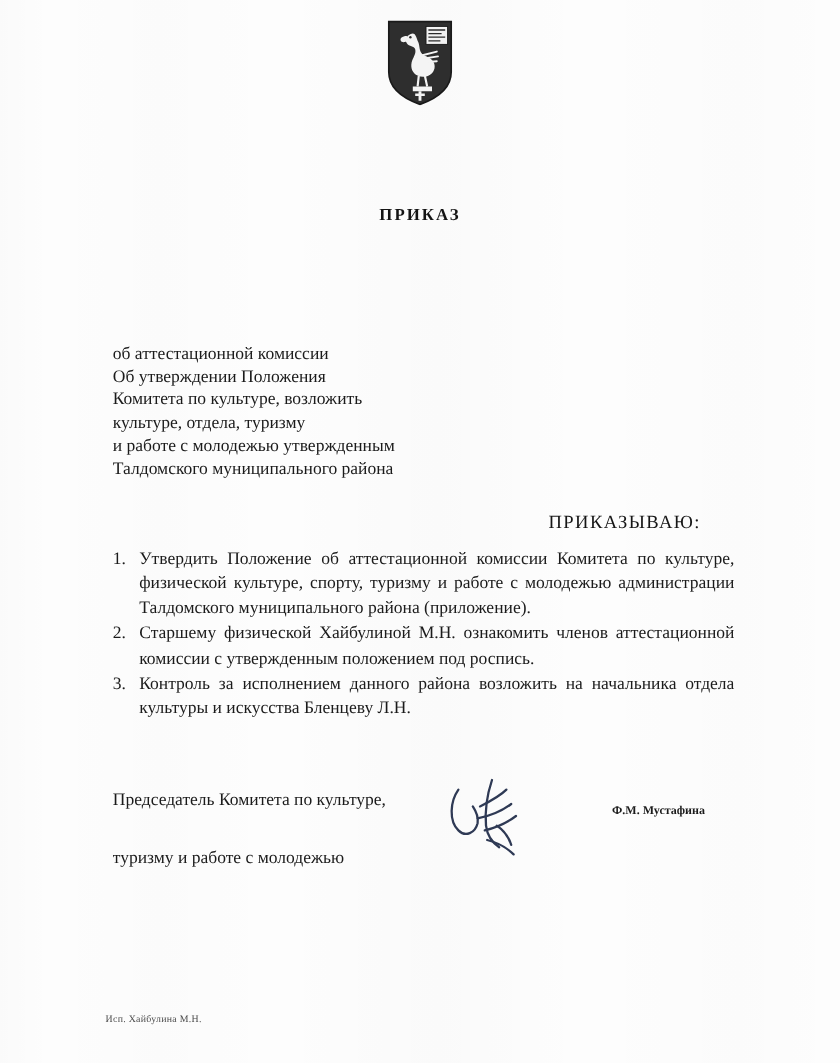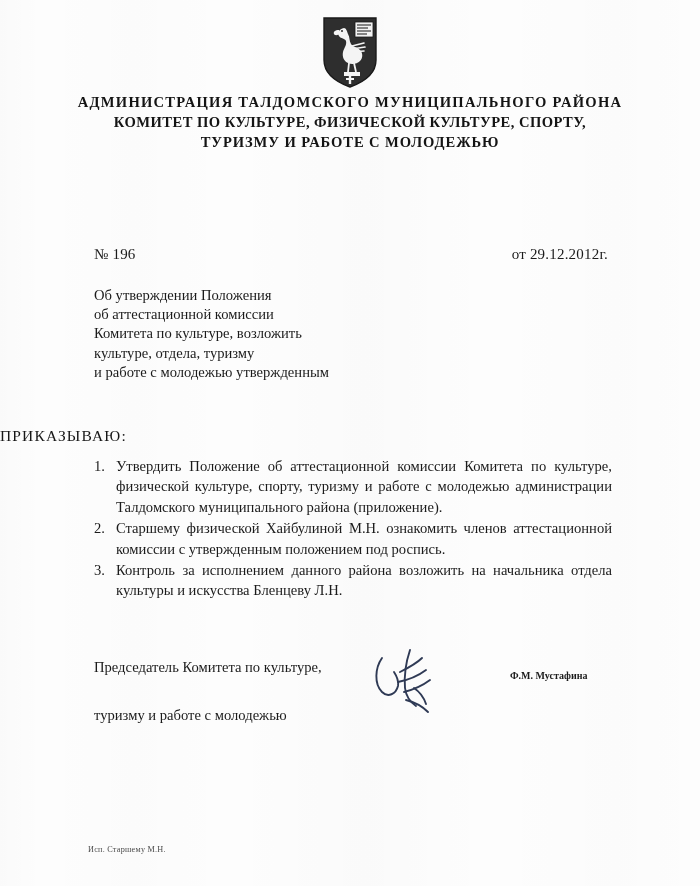--- a/index.html
+++ b/index.html
@@ -111,21 +111,21 @@
     color: #1b1b1b;
     white-space: nowrap;
   }
 
   
   .order-word {
     position: absolute;
     top: 427px;
     left: 0;
     width: 584px;
-    text-align: left;
+    text-align: right;
     font-size: 15.5px;
     letter-spacing: 1.15px;
     color: #161616;
   }
 
   
   .orders {
     position: absolute;
     top: 456px;
     left: 94px;
@@ -225,38 +225,31 @@
 
       <path d="M30 30 L42 27 M30 33 L43 31 M30 36 L42 35" stroke="#f4f4f4" stroke-width="1.6" fill="none" stroke-linecap="round"></path>
 
       <path d="M27 47 L26 56 M32 47 L34 56" stroke="#f4f4f4" stroke-width="1.8" fill="none"></path>
       <path d="M22 56 H38 V60 H22 Z" fill="#f4f4f4"></path>
       <path d="M28 60 V68" stroke="#f4f4f4" stroke-width="2.4"></path>
       <path d="M24 63 H32" stroke="#f4f4f4" stroke-width="2"></path>
     </svg>
   </div>
 
-  <div class="org-header">
-    <div class="org-line l1">АДМИНИСТРАЦИЯ  ТАЛДОМСКОГО  МУНИЦИПАЛЬНОГО  РАЙОНА</div>
-    <div class="org-line l2">КОМИТЕТ ПО КУЛЬТУРЕ, ФИЗИЧЕСКОЙ КУЛЬТУРЕ, СПОРТУ,</div>
-    <div class="org-line l3">ТУРИЗМУ И РАБОТЕ С МОЛОДЕЖЬЮ</div>
-  </div>
-
-
-  <div class="numdate">
-    <span class="num">№ 196</span>
-    <span class="date">от  29.12.2012г.</span>
-  </div>
+
+  <div class="doc-type">ПРИКАЗ</div>
+
 
   <div class="subject">
+    <div class="sline">об аттестационной комиссии</div>
     <div class="sline">Об утверждении Положения</div>
-    <div class="sline">об аттестационной комиссии</div>
     <div class="sline">Комитета по культуре, возложить</div>
     <div class="sline">культуре, отдела, туризму</div>
     <div class="sline">и работе с молодежью утвержденным</div>
+    <div class="sline">Талдомского муниципального района</div>
   </div>
 
   <div class="order-word">ПРИКАЗЫВАЮ:</div>
 
   <div class="orders">
     <div class="order-item">
       <div class="order-num">1.</div>
       <div class="order-text">Утвердить Положение об аттестационной комиссии Комитета по культуре, физической культуре, спорту, туризму и работе с молодежью администрации Талдомского муниципального района (приложение).</div>
     </div>
     <div class="order-item">
@@ -283,15 +276,15 @@
         <path d="M28 40 C38 38 48 34 56 28"></path>
         <path d="M34 50 C42 48 52 44 60 38"></path>
         <path d="M36 58 C44 60 52 64 58 70"></path>
         <path d="M44 46 C50 50 54 56 56 62"></path>
       </g>
     </svg>
 
     <div class="sign-name">Ф.М. Мустафина</div>
   </div>
 
-  <div class="footer-note">Исп. Старшему М.Н.</div>
+  <div class="footer-note">Исп. Хайбулина М.Н.</div>
 
 </div>
 
 </body></html>

